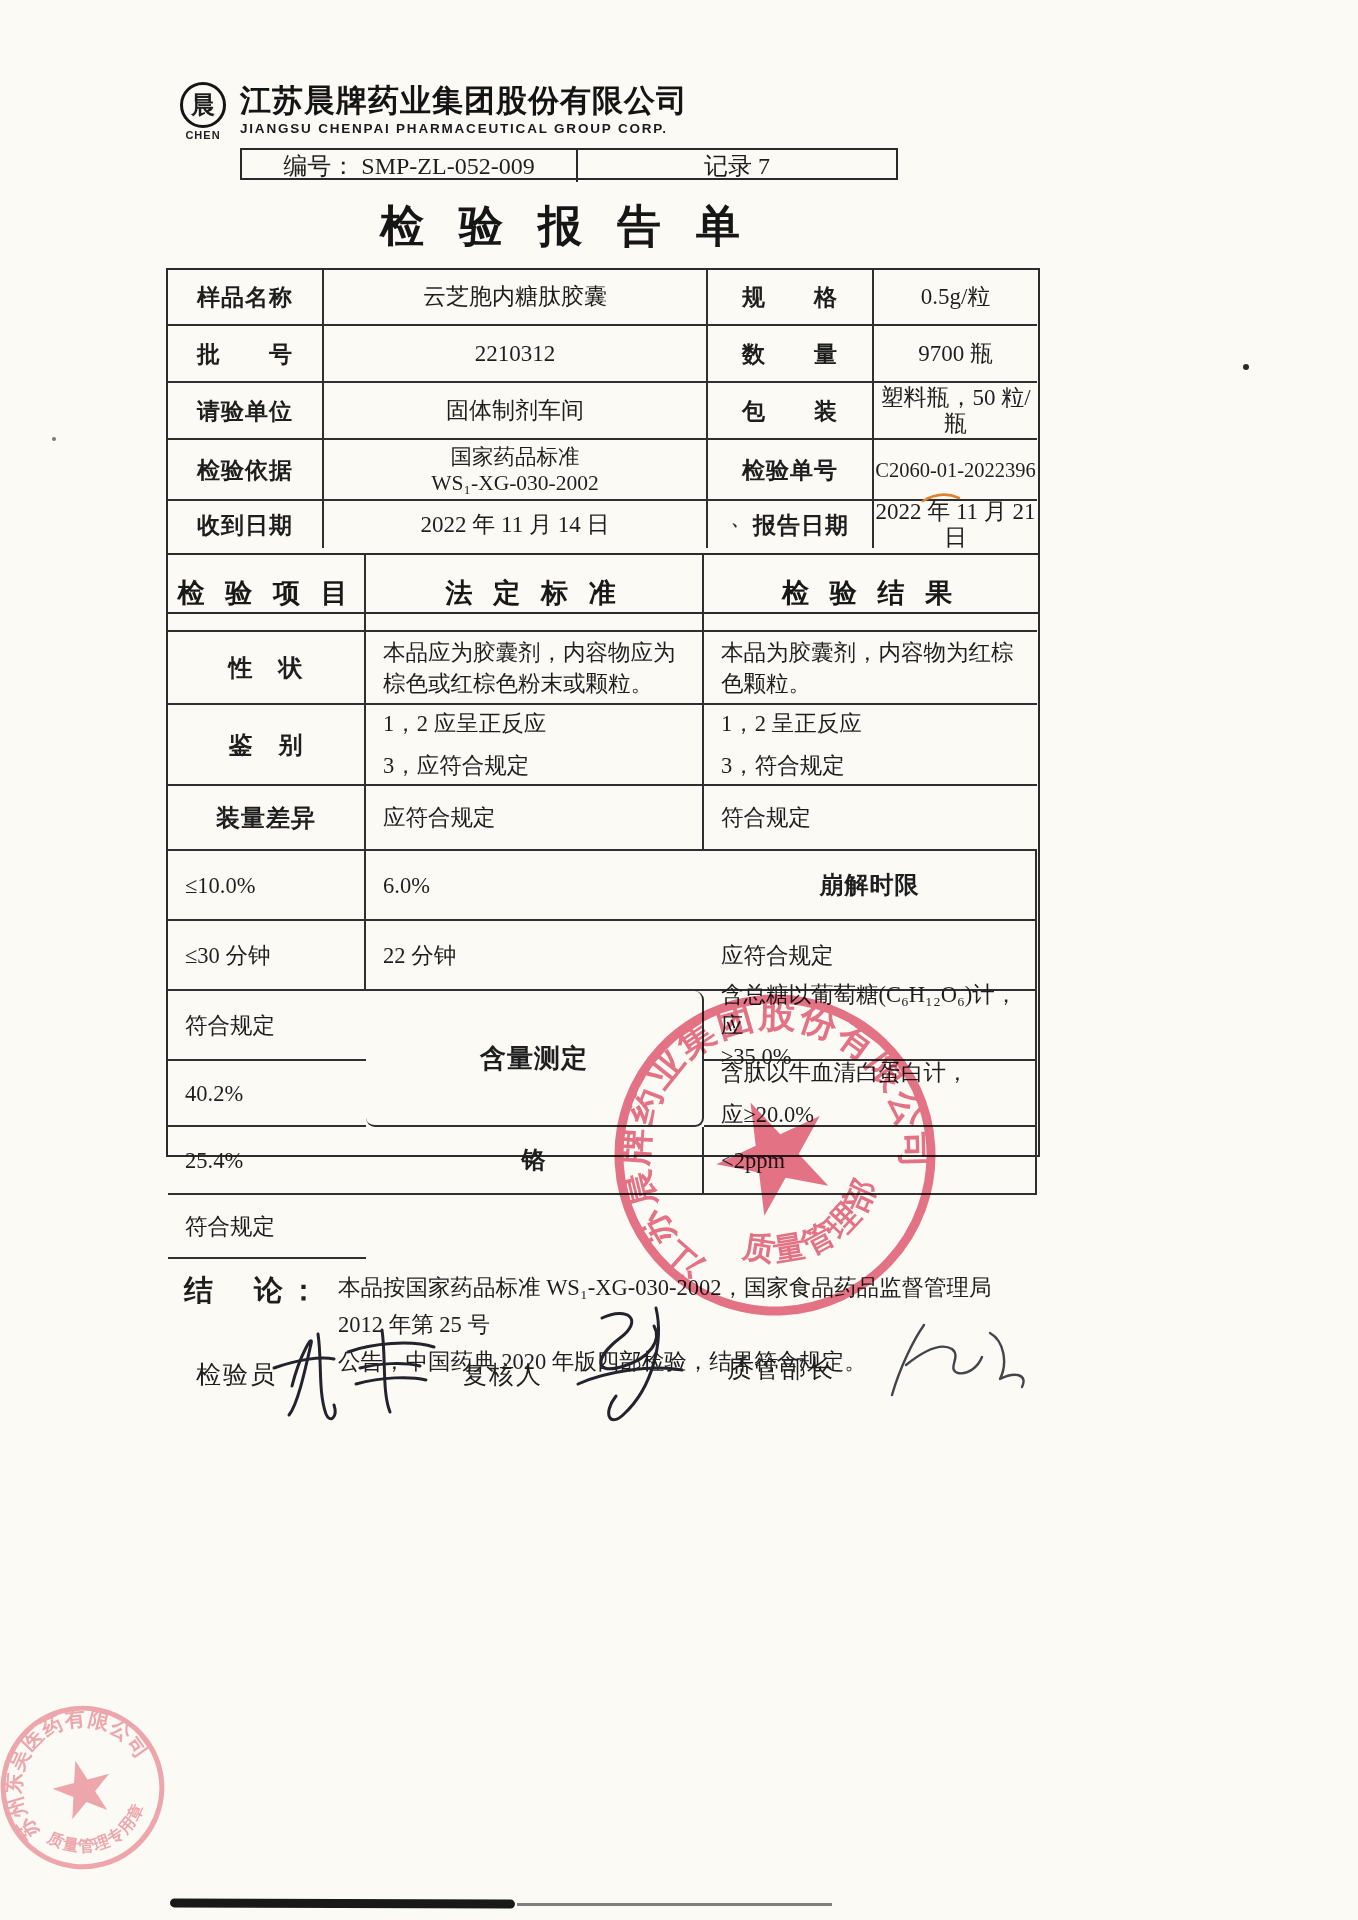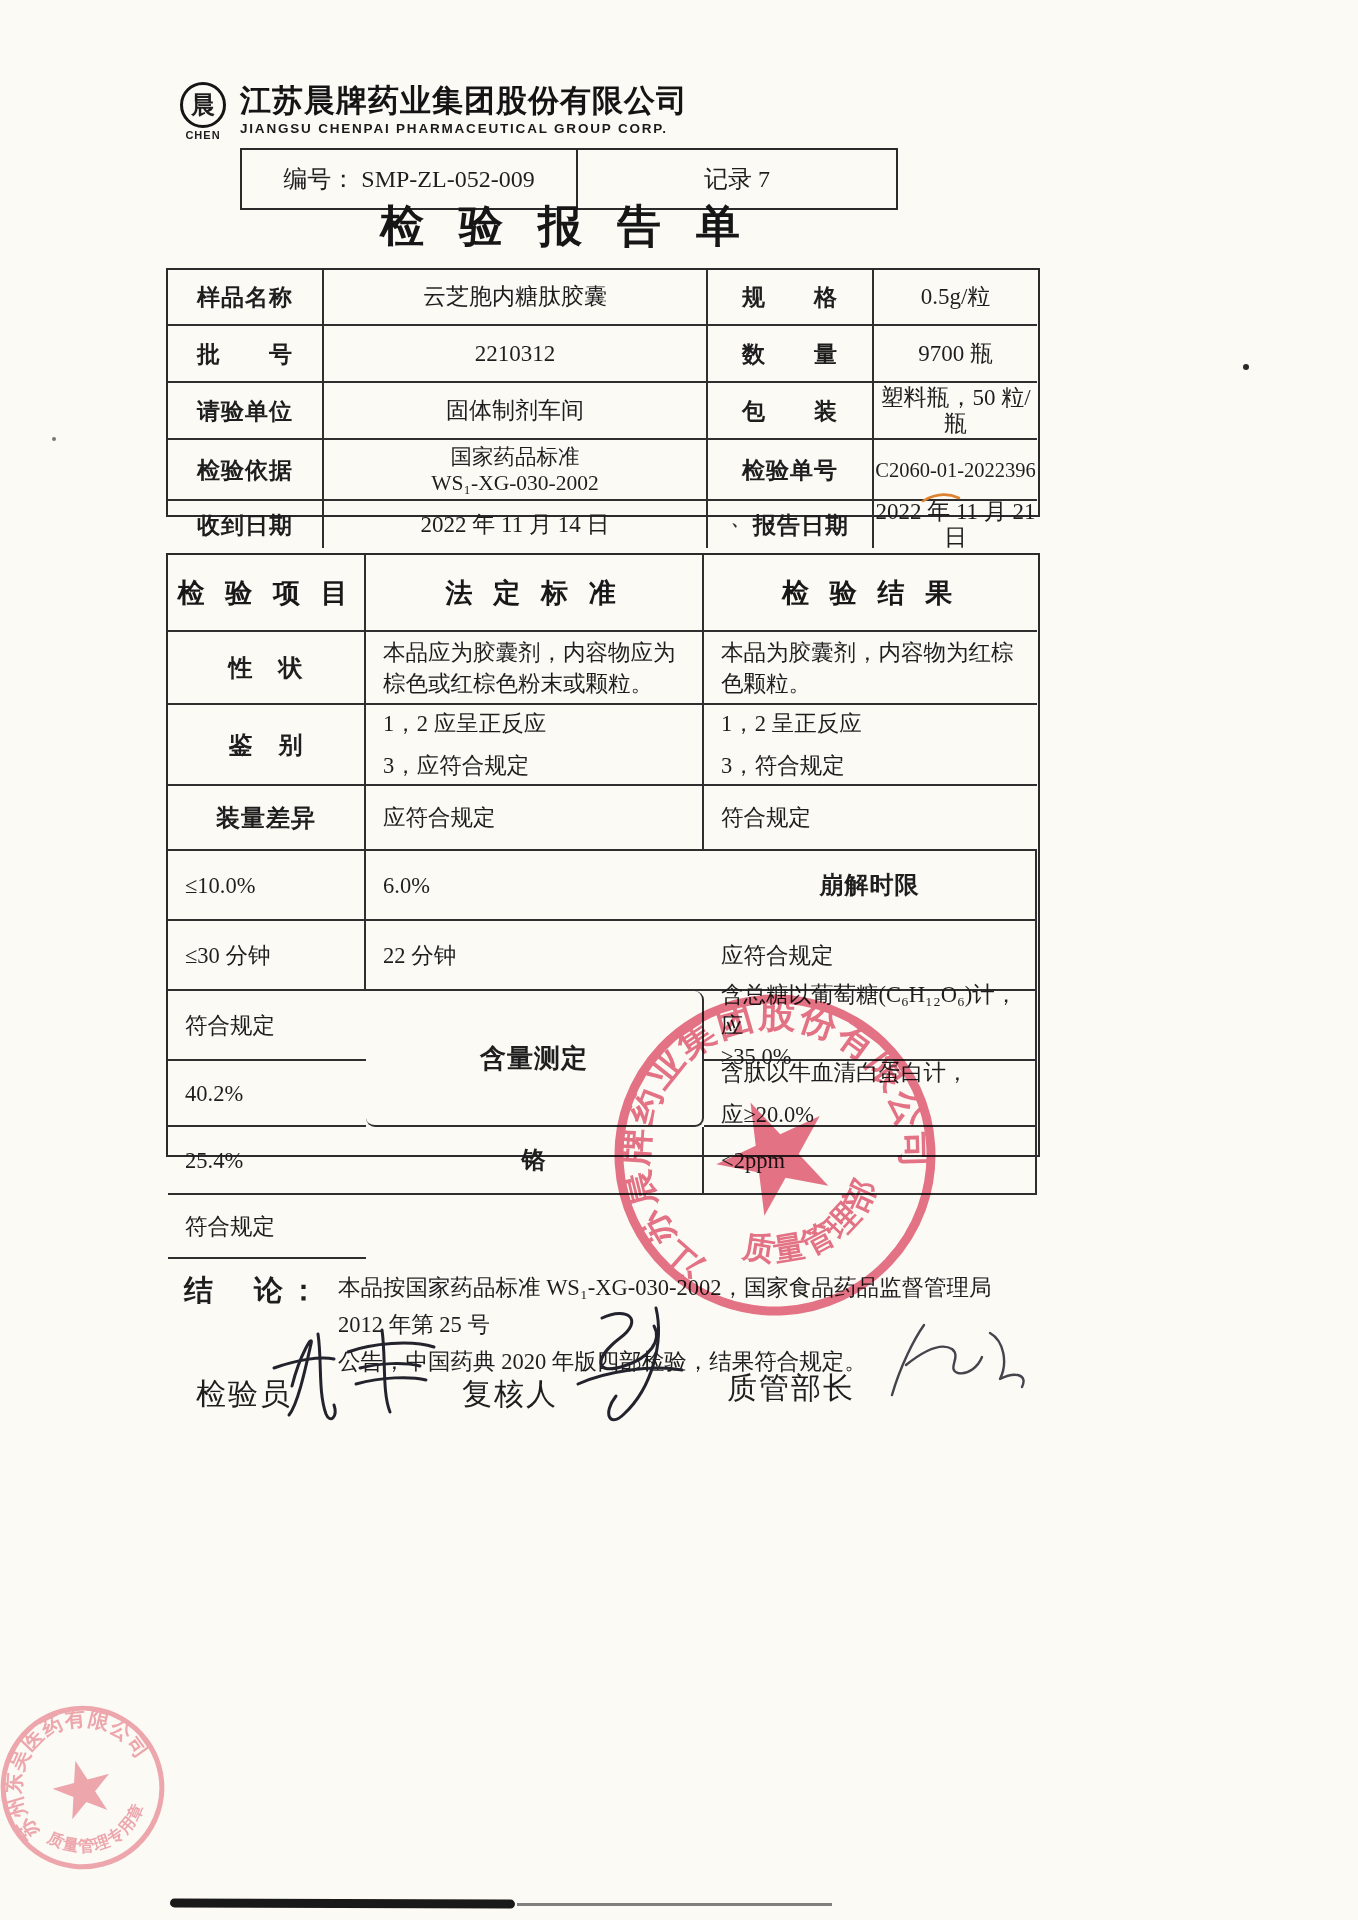--- a/index.html
+++ b/index.html
@@ -21,34 +21,34 @@
   .company-cn {
     position:absolute; left:240px; top:80px; font-size:31px; font-weight:bold;
     font-family:"Liberation Sans","DejaVu Sans",sans-serif; letter-spacing:1px; color:#141414;
   }
   .company-en {
     position:absolute; left:240px; top:121px; font-size:13.5px; font-weight:bold;
     font-family:"Liberation Sans","DejaVu Sans",sans-serif; letter-spacing:1.8px; color:#1a1a1a;
   }
   
   .docno-box {
-    position:absolute; left:240px; top:148px; width:658px; height:62px;
+    position:absolute; left:240px; top:148px; width:658px; height:32px;
     border:2.5px solid #2a2a2a; display:grid; grid-template-columns:336px 1fr;
   }
   .docno-cell { display:flex; align-items:center; justify-content:center; font-size:24px; }
   .docno-cell.first { border-right:2.5px solid #2a2a2a; }
   .docno-label { margin-right:6px; }
   
   .title {
     position:absolute; left:166px; top:197px; width:800px; text-align:center;
     font-size:44px; font-weight:bold; letter-spacing:12px; color:#161616;
   }
   
   .info-table {
-    position:absolute; left:166px; top:268px; width:874px; height:249px;
+    position:absolute; left:166px; top:268px; width:874px; height:346px;
     border:2.5px solid #2b2b2b; display:grid;
     grid-template-columns:156px 384px 166px 163px;
     grid-template-rows:56px 57px 57px 61px 47px;
   }
   .info-table > div {
     border-right:2px solid #2f2f2f; border-bottom:2px solid #2f2f2f;
     display:flex; align-items:center; justify-content:center; text-align:center;
     font-size:23px; line-height:26px; flex-direction:column;
   }
   .info-table > div:nth-child(4n) { border-right:none; }
@@ -79,21 +79,21 @@
   }
   .gap2 > div + div { margin-top:11px; }
   .span2 { grid-row: span 2; border-radius: 9px; }
   .concl {
     grid-column:1 / -1; border-right:none !important; border-bottom:none !important;
     display:flex; align-items:flex-start; padding:10px 0 0 16px;
   }
   .concl-label { font-weight:bold; font-size:29px; letter-spacing:6px; white-space:nowrap; margin-right:14px; padding-top:2px;font-family:Liberation Mono, monospace; }
   .concl-text { font-size:22.5px; line-height:37px; }
   
-  .sig-label { position:absolute; font-size:30px; letter-spacing:2px;margin-top:16px; }
+  .sig-label { position:absolute; font-size:25px; letter-spacing:2px; }
   .sig { position:absolute; }
   .sig path { fill:none; stroke:#23232e; stroke-width:3; stroke-linecap:round; stroke-linejoin:round; }
   .sig.thin path { stroke-width:2.4; opacity:.85; }
   
   .stamp { position:absolute; mix-blend-mode:multiply; }
   
   .smudge1 { position:absolute; left:170px; top:1899px; width:345px; height:9px; background:#191919; border-radius:5px; transform:rotate(.2deg); }
   .smudge2 { position:absolute; left:517px; top:1903px; width:315px; height:3px; background:#4a4a4a; opacity:.7; }
   .speck1 { position:absolute; left:1243px; top:364px; width:6px; height:6px; background:#2a2a2a; border-radius:50%; }
   .speck2 { position:absolute; left:52px; top:437px; width:4px; height:4px; background:#777; border-radius:50%; }

